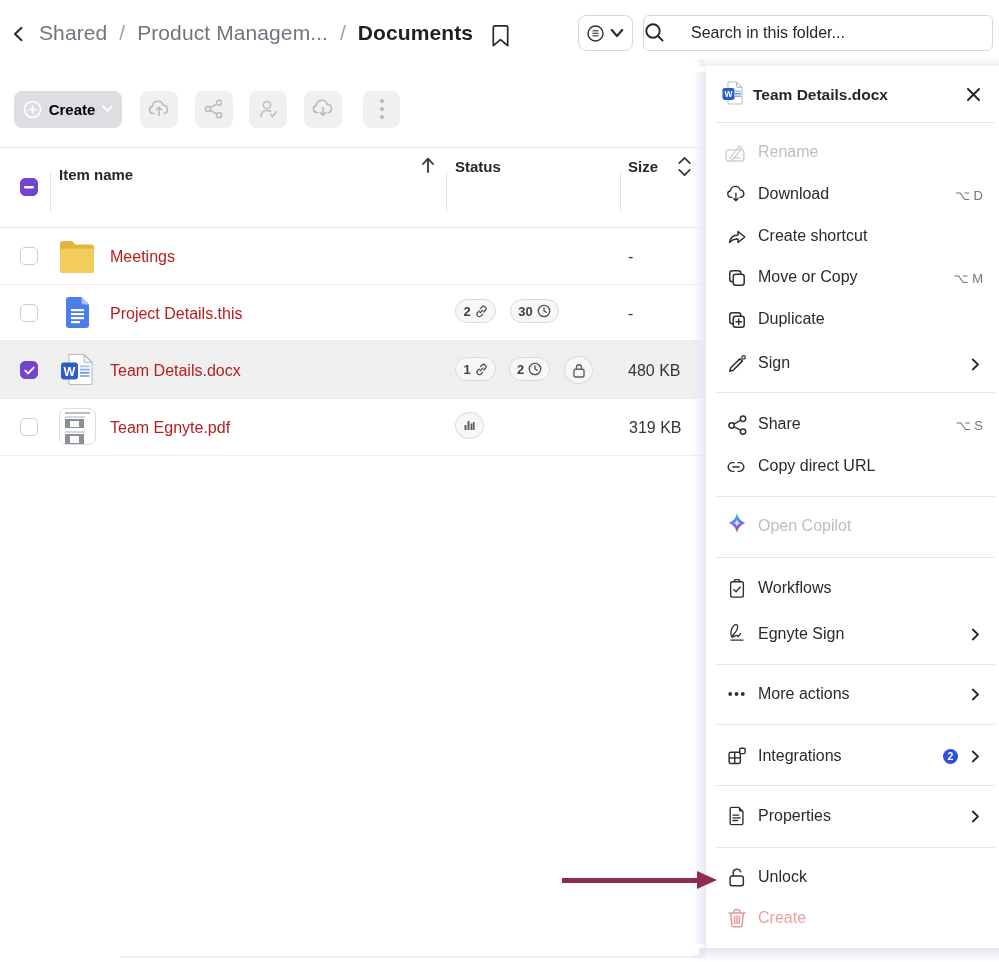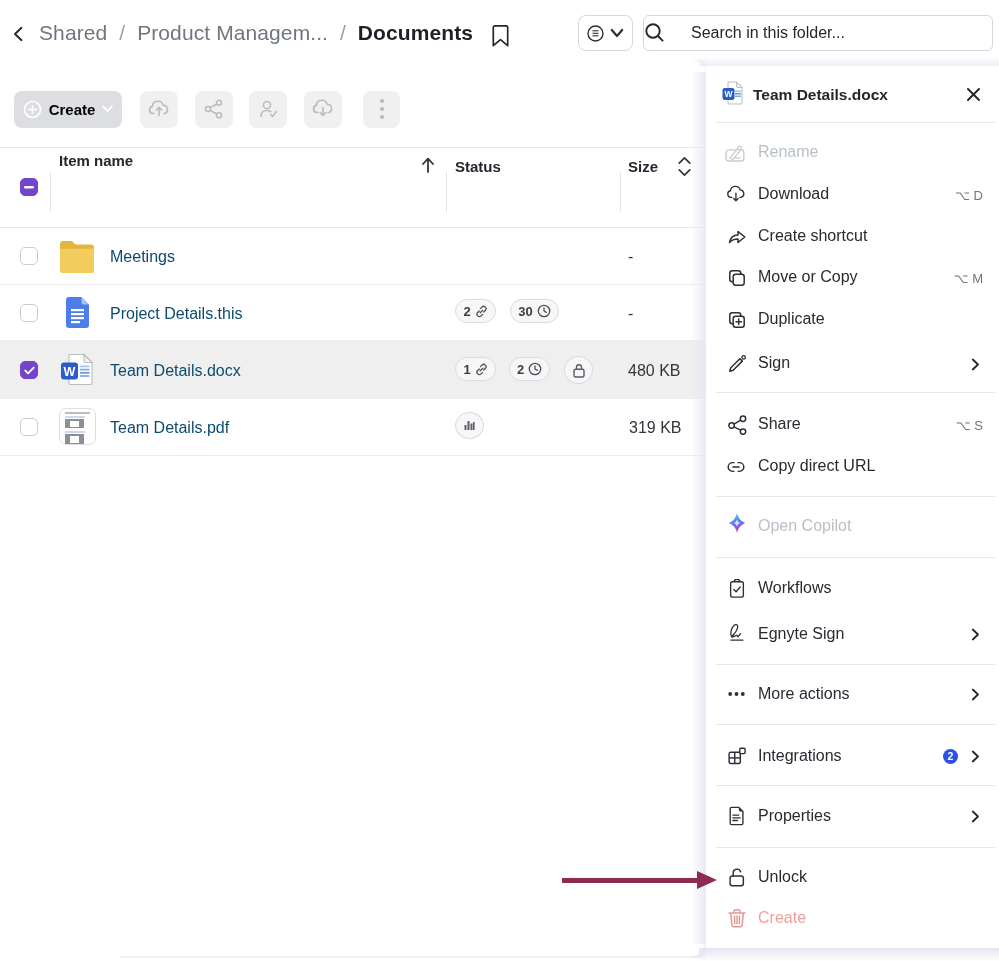--- a/index.html
+++ b/index.html
@@ -25,21 +25,21 @@
 
 .hline { height:1px; background:#e7e8ea; }
 .vline { width:1px; background:#e2e4e7; }
 .hdrtxt { font-size:15px; font-weight:700; color:#23282e; }
 #minisearch { left:59px; top:190px; width:346px; height:28px; border:1px solid #d2d5d9; border-radius:8px; background:#fff; display:flex; align-items:center; padding-left:7px; gap:15px; }
 #minisearch span { font-size:13px; color:#9aa1a9; }
 
 .cb { width:18px; height:18px; border:1.5px solid #c9cdd3; border-radius:5px; background:#fff; }
 .cb.on { background:#7345cd; border-color:#7345cd; display:flex; align-items:center; justify-content:center; }
 
-.rowname { font-size:16px; color:#0c4a6e; }
+.rowname { font-size:16px; color:#b91c1c; }
 .sizetxt { font-size:16px; color:#30363d; }
 .pill { position:absolute; height:24px; border:1px solid #d9dbdf; border-radius:13px; background:#f7f7f8; display:flex; align-items:center; justify-content:center; gap:4px; font-size:13px; font-weight:700; color:#3a4048; }
 .circbadge { position:absolute; border:1px solid #d9dbdf; border-radius:50%; background:#f7f7f8; display:flex; align-items:center; justify-content:center; }
 
 
 #panel { left:706px; top:66px; width:297px; height:882px; background:#fff; border-radius:12px 0 0 12px; }
 #shadowL { left:691px; top:72px; width:15px; height:872px; background:linear-gradient(to right, rgba(238,236,247,0), rgba(232,229,244,0.9)); }
 #shadowB { left:699px; top:948px; width:300px; height:14px; background:linear-gradient(to bottom, #e7e3f1, rgba(250,250,253,0)); }
 #shadowT { left:699px; top:56px; width:300px; height:10px; background:linear-gradient(to bottom, rgba(244,243,250,0), rgba(234,231,244,0.75)); }
 #cornerTL { left:694px; top:60px; width:12px; height:12px; background:radial-gradient(circle at 0% 100%, rgba(234,231,244,0) 55%, rgba(234,231,244,0.6) 75%, rgba(244,243,250,0) 100%); }
@@ -138,21 +138,21 @@
 
   <div class="abs hline" style="left:0; top:147px; width:999px;"></div>
   <div class="abs vline" style="left:50px; top:172px; height:40px;"></div>
   <div class="abs vline" style="left:446px; top:172px; height:40px;"></div>
   <div class="abs vline" style="left:620px; top:172px; height:40px;"></div>
   <div class="abs cb on" style="left:20px; top:178px;">
       <svg width="10" height="3" viewBox="0 0 10 3">
         <rect x="0" y="0" width="10" height="2.6" rx="1.3" fill="#fff"></rect>
       </svg>
     </div>
-  <div class="abs hdrtxt" style="left:59px; top:152px;">Item name</div>
+  <div class="abs hdrtxt" style="left:59px; top:166px;">Item name</div>
   <svg class="abs" style="left:420px; top:156px;" width="16" height="18" viewBox="0 0 16 18">
       <path d="M8 16 V3 M3 8 L8 2.6 L13 8" fill="none" stroke="#30363d" stroke-width="1.8" stroke-linecap="round" stroke-linejoin="round"></path>
     </svg>
   <div class="abs hdrtxt" style="left:455px; top:158px;">Status</div>
   <div class="abs hdrtxt" style="left:628px; top:158px;">Size</div>
   <svg class="abs" style="left:677px; top:156px;" width="15" height="21" viewBox="0 0 15 21">
       <path d="M2.2 7.2 L7.5 1.9 L12.8 7.2" fill="none" stroke="#30363d" stroke-width="1.7" stroke-linecap="round" stroke-linejoin="round"></path>
       <path d="M2.2 13.8 L7.5 19.1 L12.8 13.8" fill="none" stroke="#30363d" stroke-width="1.7" stroke-linecap="round" stroke-linejoin="round"></path>
     </svg>
   <div class="abs hline" style="left:0; top:227px; width:999px;"></div>
@@ -236,21 +236,21 @@
   <div class="abs cb" style="left:20px; top:418px;"></div>
   <div class="abs" style="left:59px; top:408px; width:37px; height:37px; border:1px solid #dcdee1; border-radius:7px; background:#fff; overflow:hidden;">
     <div style="position:absolute; left:5px; top:3px; width:25px; height:2px; background:#b9bcc1;"></div>
     <div style="position:absolute; left:5px; top:7px; width:20px; height:1.5px; background:#cdd7ee;"></div>
     <div style="position:absolute; left:5px; top:10px; width:19px; height:9px; background:#8d8f92;"></div>
     <div style="position:absolute; left:10px; top:11.5px; width:9px; height:6px; background:#fdfdfd;"></div>
     <div style="position:absolute; left:5px; top:22px; width:20px; height:1.5px; background:#cdd7ee;"></div>
     <div style="position:absolute; left:5px; top:25px; width:19px; height:10px; background:#8d8f92;"></div>
     <div style="position:absolute; left:10px; top:26.5px; width:9px; height:7px; background:#fdfdfd;"></div>
   </div>
-  <div class="abs rowname" style="left:110px; top:419px;">Team Details.pdf</div>
+  <div class="abs rowname" style="left:110px; top:419px;">Team Egnyte.pdf</div>
   <div class="circbadge" style="left:455px; top:412px; width:29px; height:27px;">
       <svg width="13" height="13" viewBox="0 0 13 13">
         <rect x="1.5" y="6" width="2" height="5" fill="#5a6069"></rect>
         <rect x="4.5" y="2" width="2" height="9" fill="#5a6069"></rect>
         <rect x="7.5" y="4.5" width="2" height="6.5" fill="#5a6069"></rect>
         <rect x="10" y="3" width="1.6" height="8" fill="#5a6069"></rect>
       </svg>
     </div>
   <div class="abs sizetxt" style="left:629px; top:419px;">319 KB</div>
 

